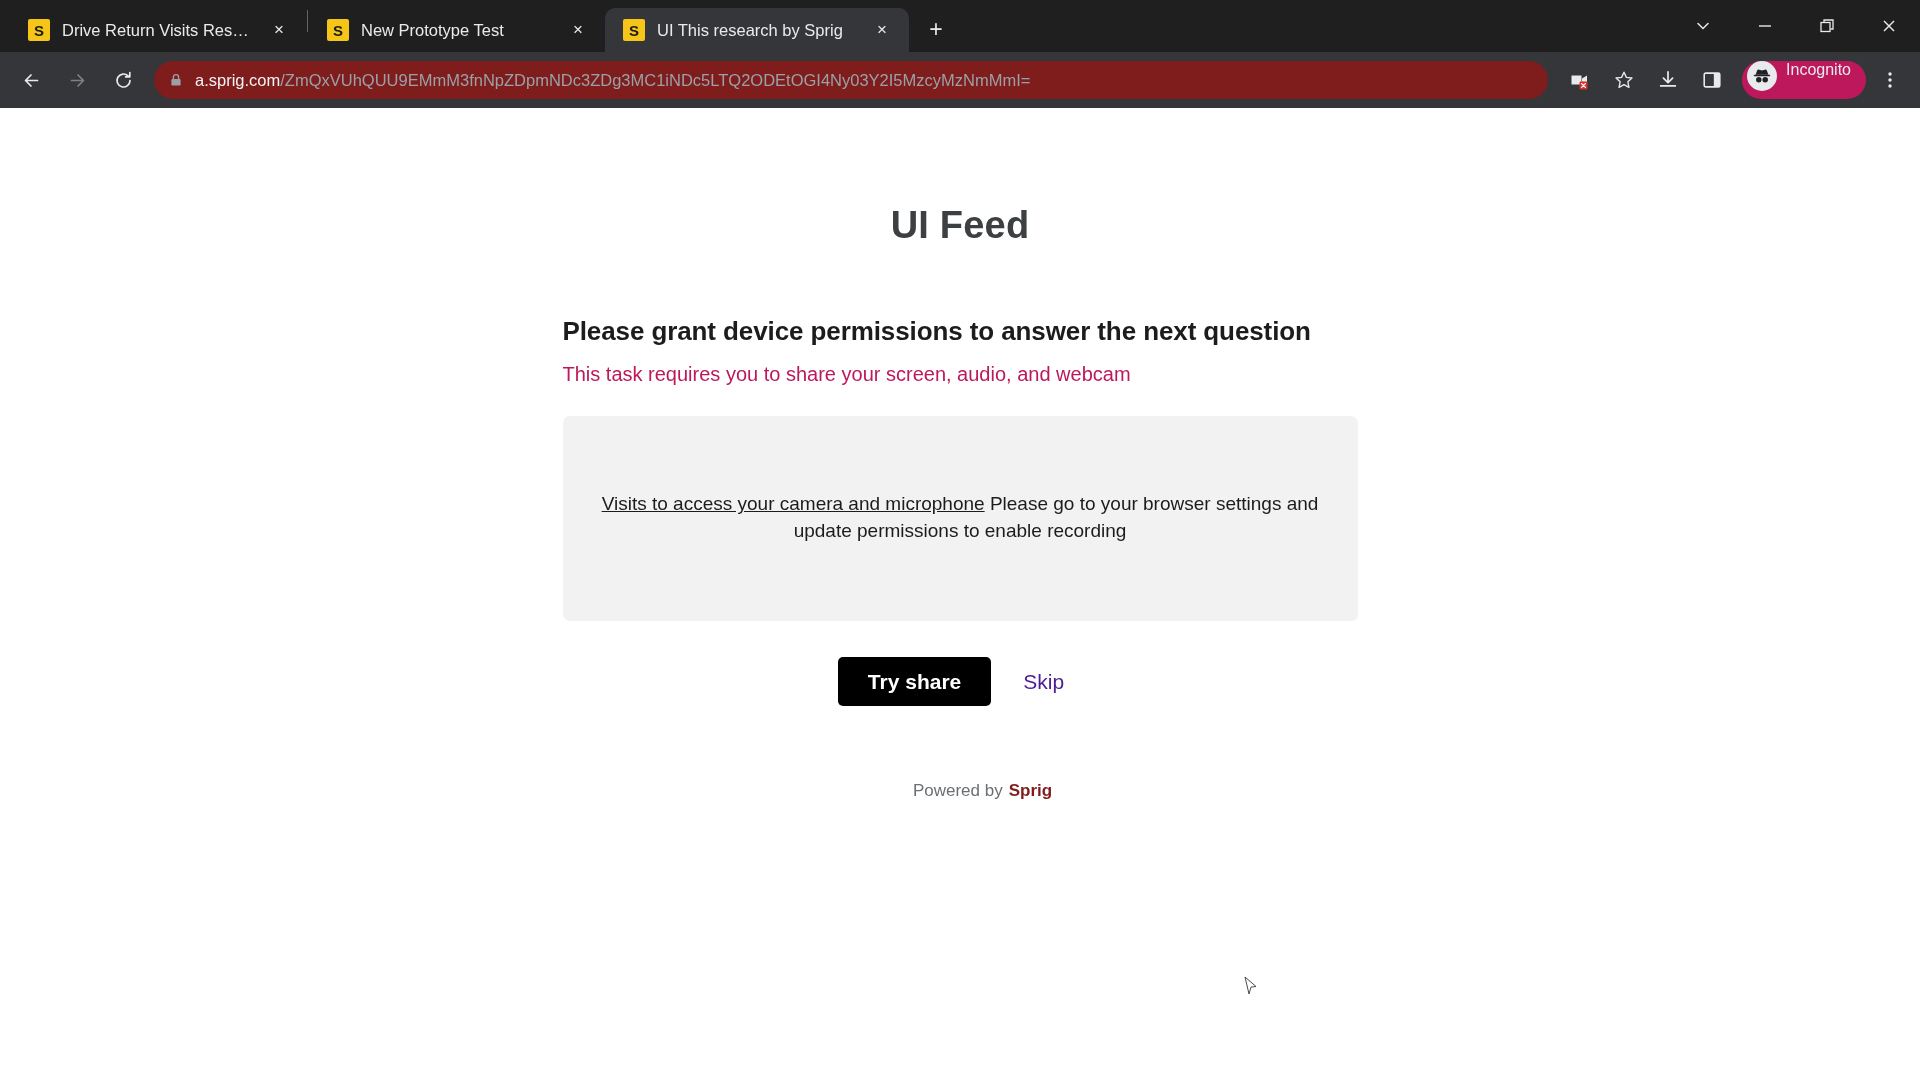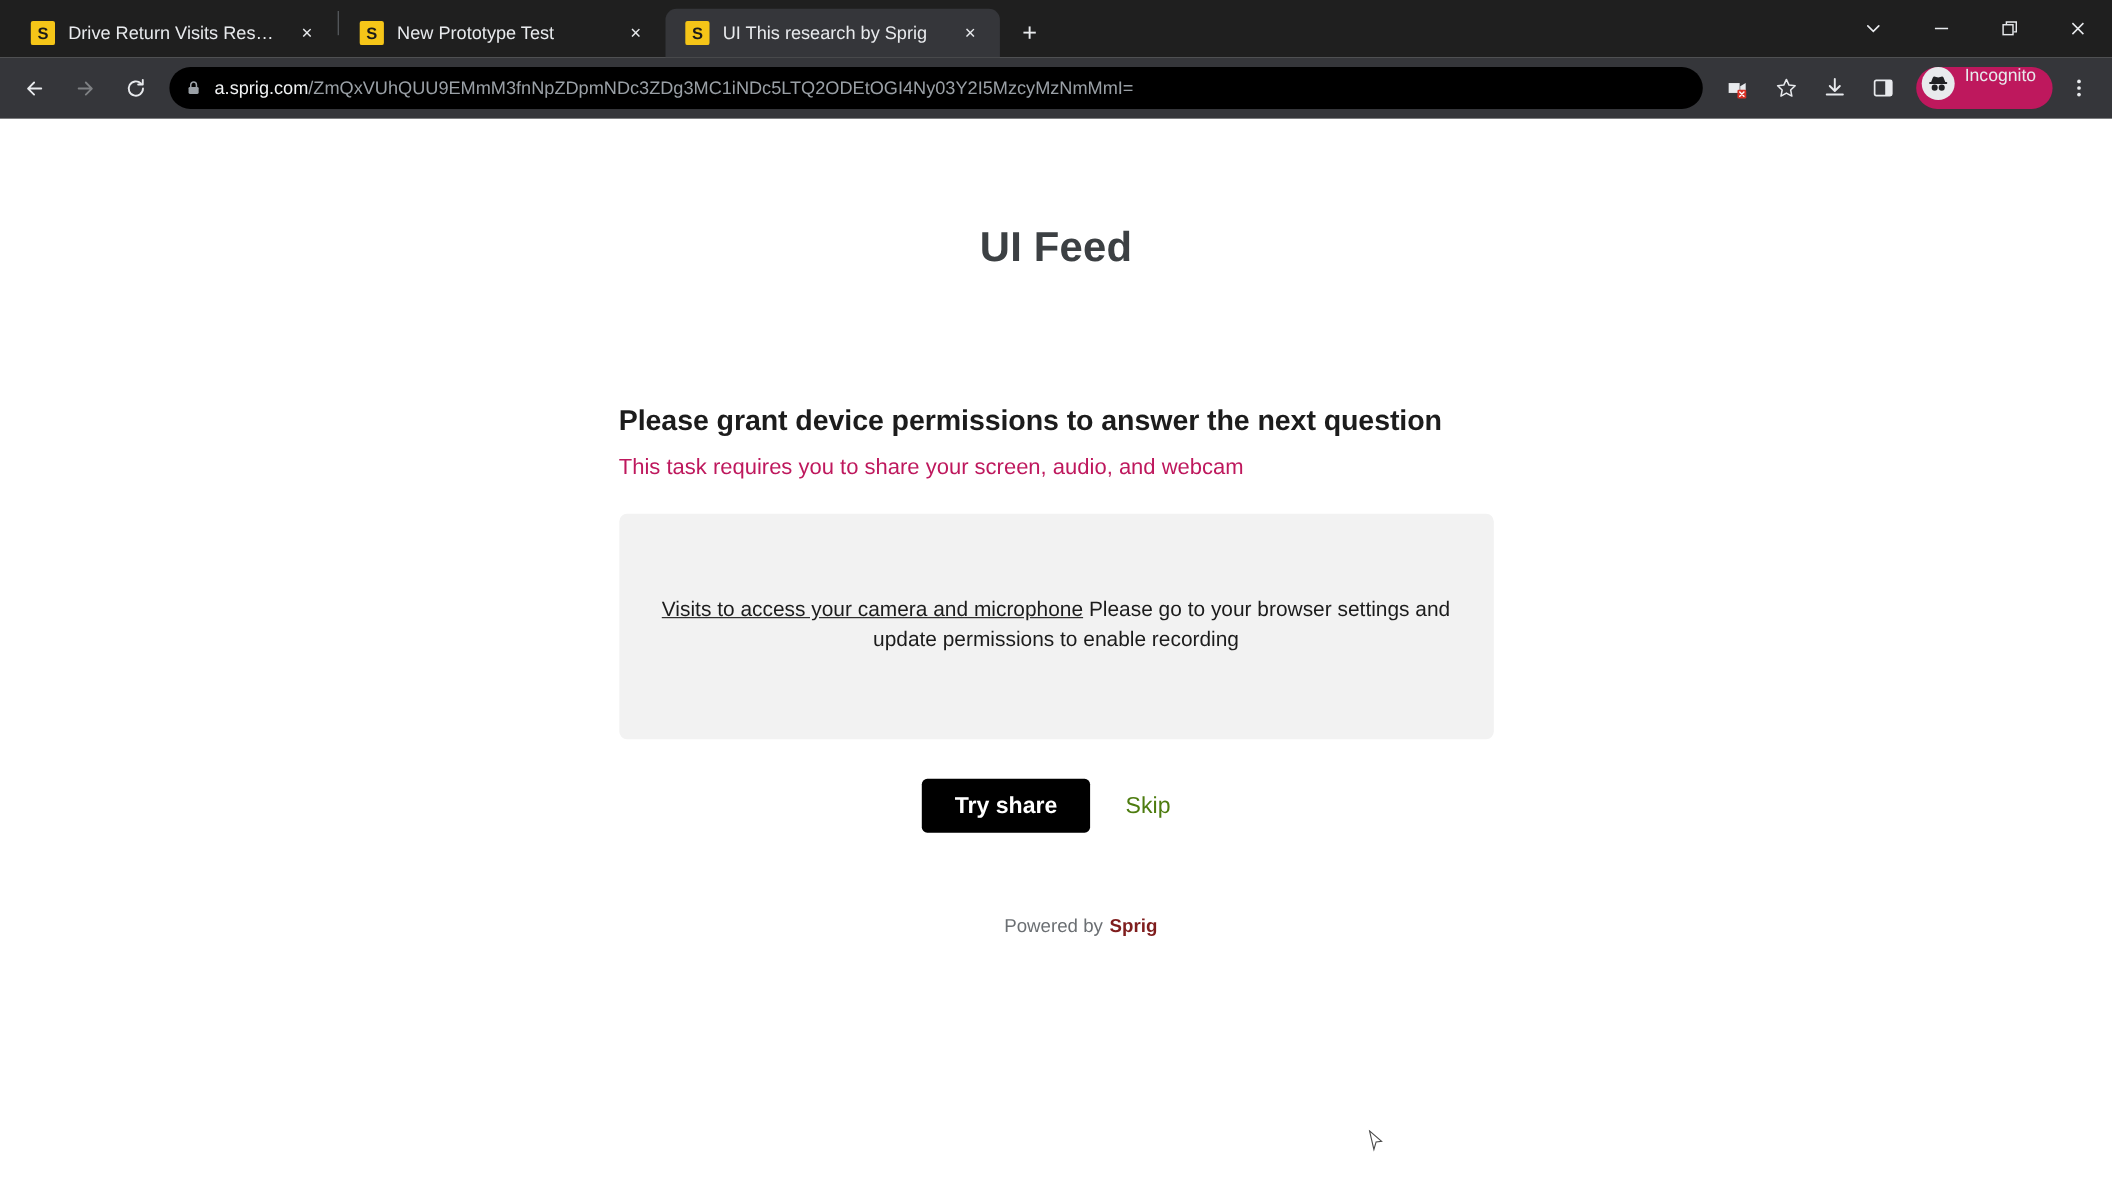--- a/index.html
+++ b/index.html
@@ -101,21 +101,21 @@
     width: 42px; height: 42px;
     display: flex; align-items: center; justify-content: center;
     border-radius: 50%;
     color: #e8eaed;
     flex: 0 0 42px;
   }
   .navbtn.disabled { color: #7e8083; }
   .omnibox {
     flex: 1 1 auto;
     height: 38px;
-    background: #000000;
+    background: #7f1d1d;
     border-radius: 19px;
     display: flex;
     align-items: center;
     padding: 0 14px;
     gap: 11px;
     margin: 0 8px 0 6px;
     min-width: 0;
   }
   .url {
     font-size: 16.5px;
@@ -168,21 +168,21 @@
     padding-top: 96px;
   }
   .survey-title {
     font-size: 38px;
     font-weight: 700;
     color: #3c4043;
     letter-spacing: 0.2px;
   }
   .card {
     width: 795px;
-    margin-top: 120px;
+    margin-top: 69px;
   }
   .q-heading {
     font-size: 26px;
     font-weight: 700;
     color: #1c1c1c;
     line-height: 1.18;
     letter-spacing: -0.1px;
   }
   .q-sub {
     margin-top: 16px;
@@ -225,21 +225,21 @@
     font-size: 21px;
     font-weight: 700;
     padding: 13px 30px;
     border-radius: 5px;
     font-family: inherit;
     line-height: 1.1;
   }
   .btn-skip {
     background: transparent;
     border: none;
-    color: #4d7c0f;
+    color: #4c1d95;
     font-size: 21px;
     padding: 13px 18px;
     font-family: inherit;
   }
   .footer {
     margin-top: 74px;
     font-size: 17px;
     color: #6b6f73;
     display: flex;
     gap: 6px;

